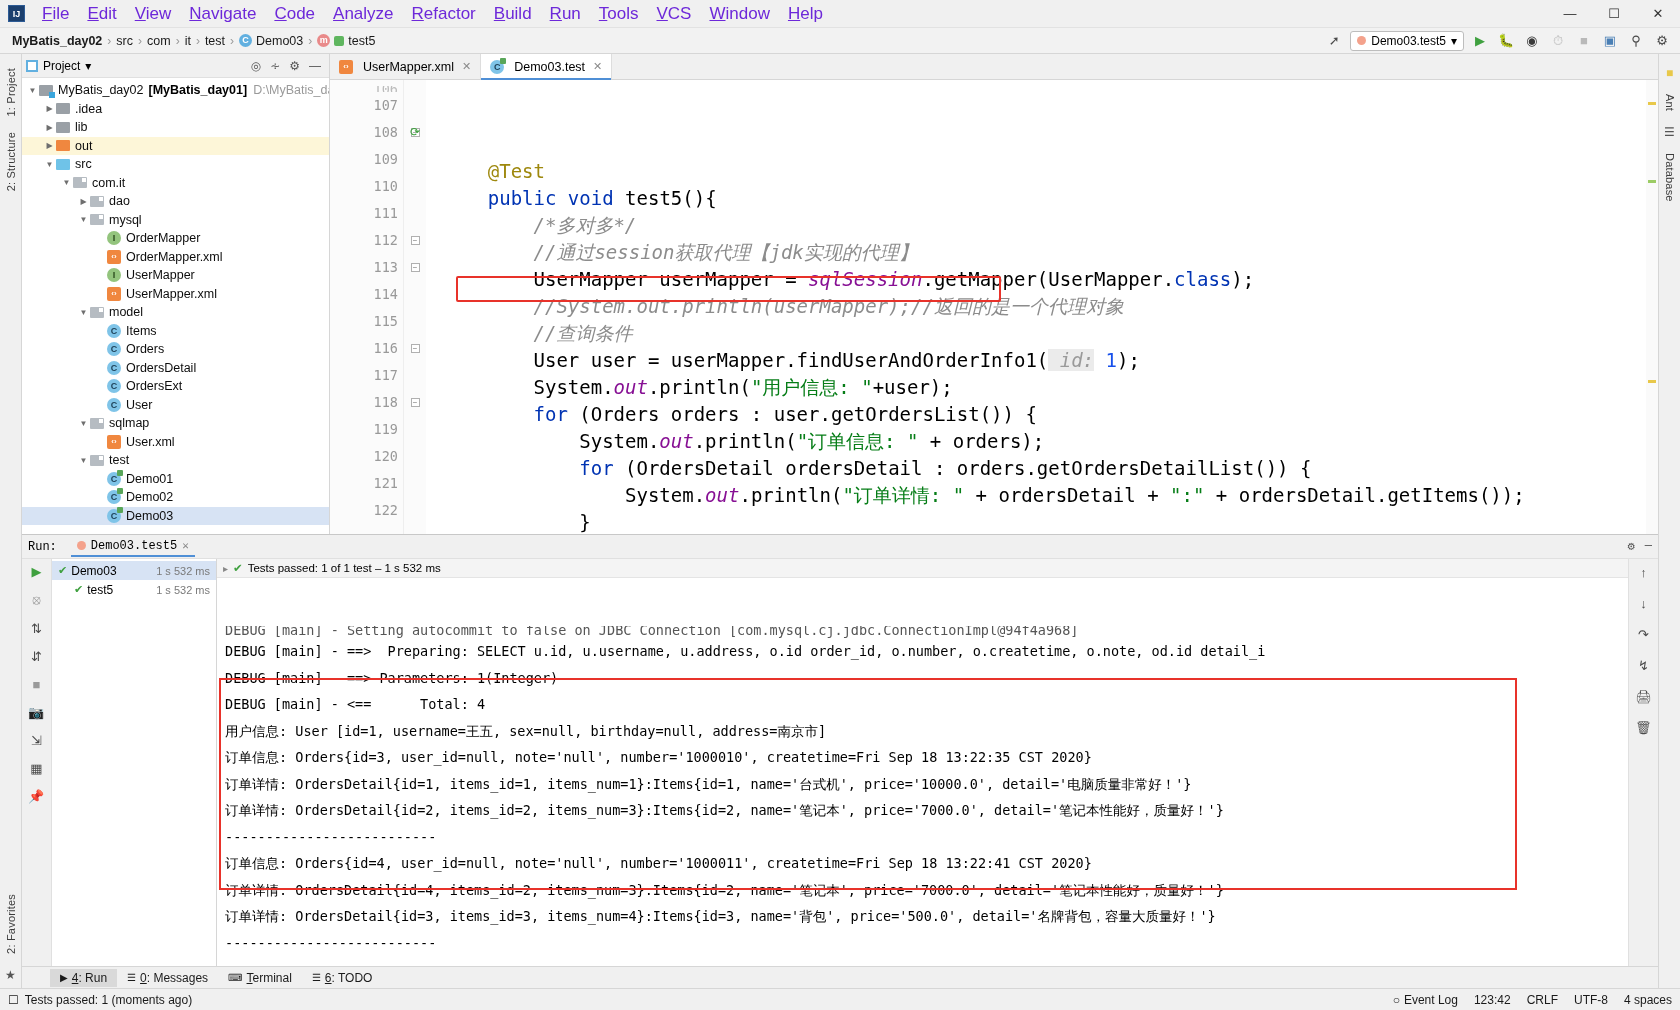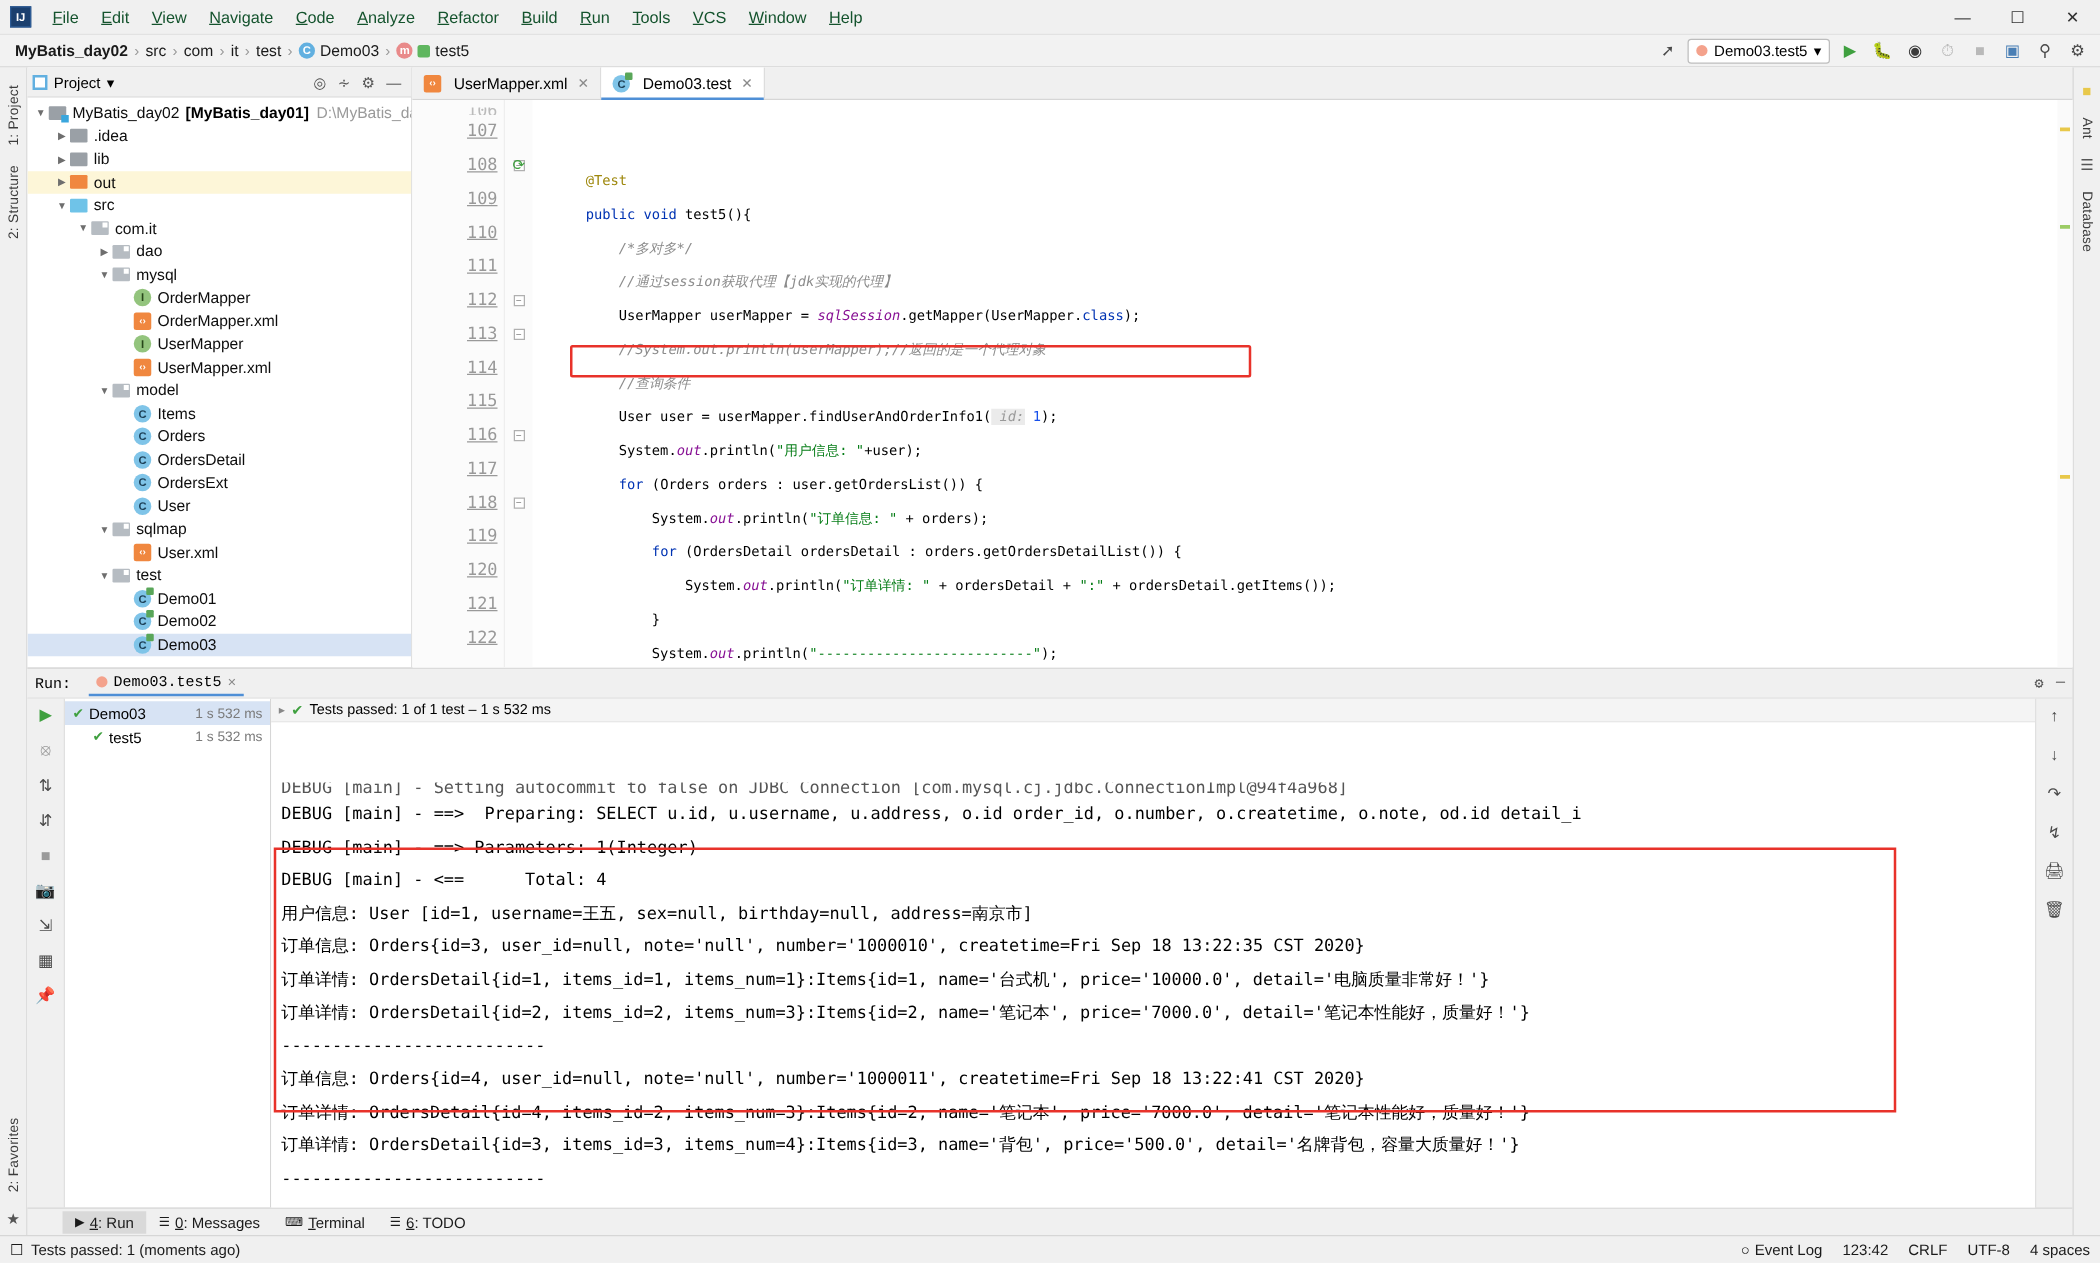--- a/index.html
+++ b/index.html
@@ -20,21 +20,21 @@
     position: relative; flex: 0 0 28px;
   }
   .ij-logo {
     width: 17px; height: 17px; margin-left: 8px; margin-right: 8px;
     background: #1b3f6e; color: #fff; font-size: 9px; font-weight: bold;
     display: flex; align-items: center; justify-content: center;
     border: 1px solid #2d5b95;
   }
   .menu { display: flex; align-items: center; gap: 0px; }
   .menu-item {
-    padding: 3px 9px; font-size: 13px; color: #14532d; cursor: default;
+    padding: 3px 9px; font-size: 17px; color: #6d28d9; cursor: default;
   }
   .menu-item u { text-decoration: underline; }
   .win-title {
     position: absolute; left: 0; right: 0; text-align: center;
     font-size: 12.5px; color: #3c3c3c; pointer-events: none;
   }
   .win-btns { margin-left: auto; display: flex; height: 28px; z-index: 2; }
   .win-btn {
     width: 44px; height: 28px; display: flex; align-items: center; justify-content: center;
     font-size: 13px; color: #333;
@@ -141,35 +141,35 @@
   }
   .tab.active { background: #fff; }
   .tab.active::after {
     content: ''; position: absolute; left: 0; right: 0; bottom: -1px; height: 2px; background: #4f8fd6;
   }
   .tab .x { color: #8a8a8a; font-size: 11px; margin-left: 3px; }
   .code-area { flex: 1; display: flex; position: relative; overflow: hidden; background: #fff; }
   .gutter {
     width: 74px; flex: 0 0 74px; background: #fbfbfb; border-right: 1px solid #eee;
     font-family: "DejaVu Sans Mono", monospace; font-size: 13.5px; color: #999;
-    text-align: right; padding-top: 6px; position: relative; text-decoration: underline;
+    text-align: right; padding-top: 6px; position: relative;
   }
   .gline { height: 27px; line-height: 27px; padding-right: 5px; position: relative; }
   .gline .runmark {
     position: absolute; right: -17px; top: 6px; width: 14px; height: 14px;
     color: #3fa03f; font-size: 12px; line-height: 14px;
   }
   .fold-col { width: 22px; flex: 0 0 22px; background: #fbfbfb; padding-top: 6px; }
   .fline { height: 27px; display: flex; align-items: center; justify-content: center; }
   .fold {
     width: 9px; height: 9px; border: 1px solid #b0b0b0; color: #777;
     font-size: 8px; line-height: 7px; text-align: center; background: #fff;
   }
   .code {
-    flex: 1; font-family: "DejaVu Sans Mono", monospace; font-size: 11px;
+    flex: 1; font-family: "DejaVu Sans Mono", monospace; font-size: 19px;
     padding-top: 6px; padding-left: 16px; white-space: pre; overflow: hidden; position: relative;
   }
   .cline { height: 27px; line-height: 27px; white-space: pre; }
   .kw { color: #0033b3; font-weight: normal; }
   .anno { color: #9e880d; }
   .cmt { color: #8c8c8c; font-style: italic; }
   .str { color: #067d17; }
   .fld { color: #871094; font-style: italic; }
   .num { color: #1750eb; }
   .hint { background: #ebebeb; color: #999; font-style: italic; }

